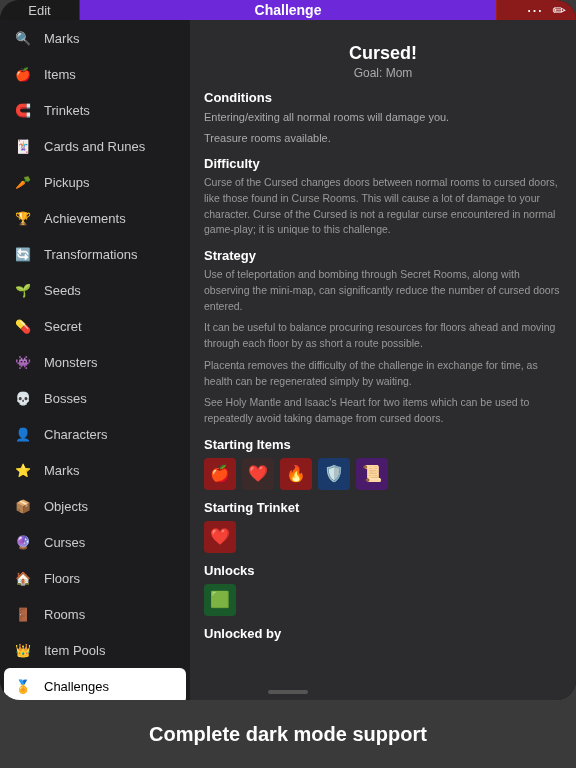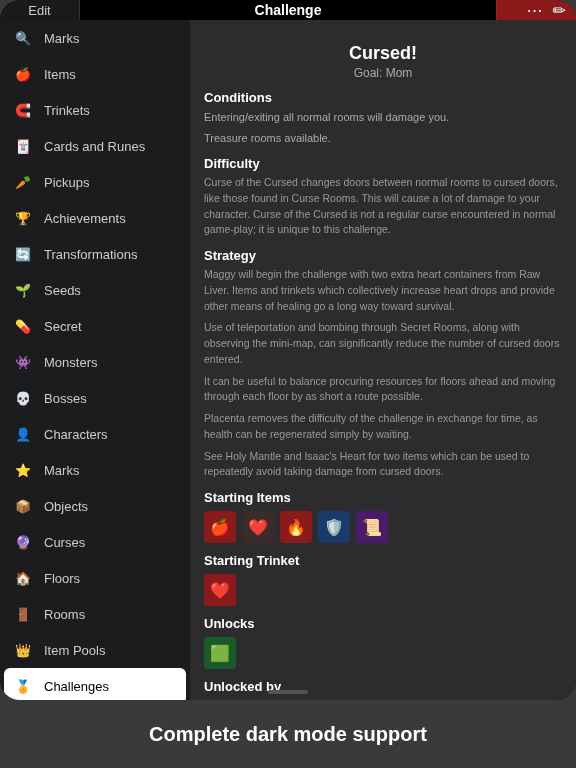--- a/index.html
+++ b/index.html
@@ -38,21 +38,21 @@
       background: #1a1a1a;
       display: flex;
       align-items: center;
       justify-content: center;
       color: #ccc;
       font-size: 13px;
       border-right: 1px solid #333;
     }
     .top-bar-title {
       flex: 1;
-      background: #000000;
+      background: #6d28d9;
       display: flex;
       align-items: center;
       justify-content: center;
       color: #fff;
       font-size: 14px;
       font-weight: 600;
     }
     .top-bar-actions {
       width: 80px;
       background: #8b1a1a;
@@ -310,21 +310,20 @@
       </div>
 
       <div class="section-label">Conditions</div>
       <div class="section-text">Entering/exiting all normal rooms will damage you.</div>
       <div class="section-text">Treasure rooms available.</div>
 
       <div class="section-label">Difficulty</div>
       <div class="section-text-sm">Curse of the Cursed changes doors between normal rooms to cursed doors, like those found in Curse Rooms. This will cause a lot of damage to your character. Curse of the Cursed is not a regular curse encountered in normal game-play; it is unique to this challenge.</div>
 
       <div class="section-label">Strategy</div>
-      <div class="section-text-sm">Maggy will begin the challenge with two extra heart containers from Raw Liver. Items and trinkets which collectively increase heart drops and provide other means of healing go a long way toward survival.</div>
       <div class="section-text-sm">Use of teleportation and bombing through Secret Rooms, along with observing the mini-map, can significantly reduce the number of cursed doors entered.</div>
       <div class="section-text-sm">It can be useful to balance procuring resources for floors ahead and moving through each floor by as short a route possible.</div>
       <div class="section-text-sm">Placenta removes the difficulty of the challenge in exchange for time, as health can be regenerated simply by waiting.</div>
       <div class="section-text-sm">See Holy Mantle and Isaac's Heart for two items which can be used to repeatedly avoid taking damage from cursed doors.</div>
 
       <div class="section-label">Starting Items</div>
       <div class="items-row">
         <div class="item-box item-box-red">🍎</div>
         <div class="item-box item-box-dark">❤️</div>
         <div class="item-box item-box-red">🔥</div>

